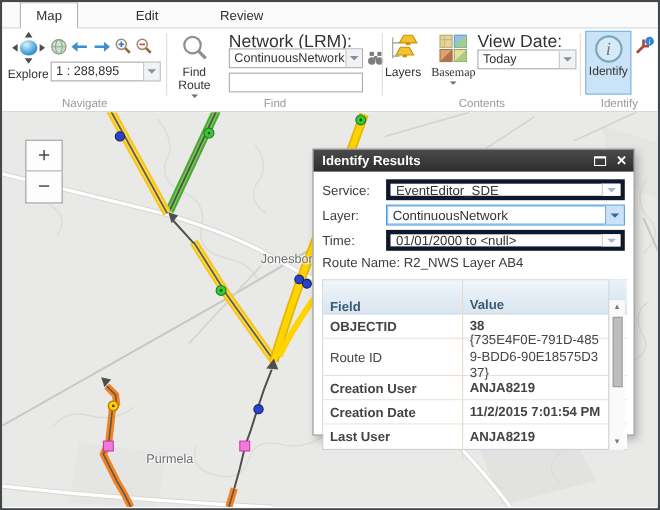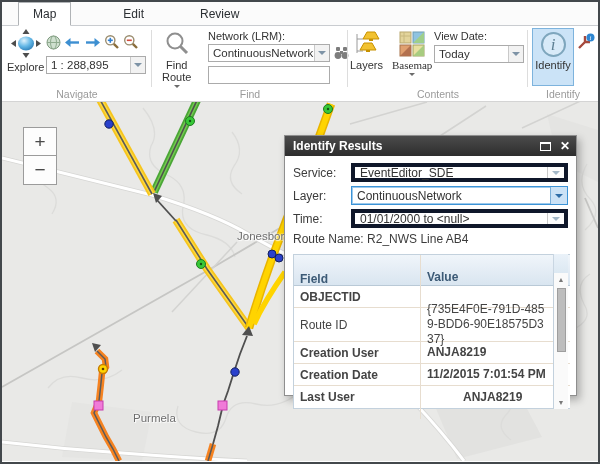--- a/index.html
+++ b/index.html
@@ -22,21 +22,21 @@
   .bigbtn { position:absolute; display:flex; flex-direction:column; align-items:center; font-size:11px; color:#333; }
   .navicons { position:absolute; left:44px; top:8px; display:flex; gap:3px; align-items:center; }
   .navicons > span { display:inline-flex; }
 
   .combo { display:flex; height:18px; border:1px solid #ababab; background:#fff; font-size:11.5px; color:#333; align-items:center; }
   .combo .val { flex:1; padding:0 4px; white-space:nowrap; overflow:hidden; }
   .combo .arrowbtn { width:15px; align-self:stretch; border-left:1px solid #c9c9c9; background:#f2f2f2; display:flex; align-items:center; justify-content:center; }
   .tri-down { width:0; height:0; border-left:4px solid transparent; border-right:4px solid transparent; border-top:4px solid #7e93a6; }
   .tri-down.small { border-left-width:3px; border-right-width:3px; border-top-width:3.5px; border-top-color:#6b6b6b; }
 
-  .rlabel { font-size:11px; color:#333; }
+  .rlabel { font-size:16px; color:#333; }
   .textinput { height:18px; border:1px solid #ababab; background:#fff; font-size:11.5px; padding:0 4px; }
 
   .identify-btn { position:absolute; left:4px; top:2px; width:42px; height:58px; background:#cbe3f7; border:1px solid #7db3dd; display:flex; flex-direction:column; align-items:center; padding-top:3px; font-size:11px; color:#333; }
   .icircle { width:25px; height:25px; border-radius:50%; background:#d8eaf8; border:2px solid #7ea6bd; color:#5d7f93; font-family:"Liberation Serif", serif; font-size:17px; font-style:italic; display:flex; align-items:center; justify-content:center; margin-bottom:2px; }
 
   
   .map { position:relative; width:596px; height:359px; background:#e9e9e7; overflow:hidden; }
   .map svg.base { position:absolute; left:0; top:0; }
   .map-label { position:absolute; font-size:11.5px; color:#6c6c6c; text-shadow:0 0 2px #fff, 0 0 2px #fff, 1px 1px 1px #fff; }
   .zoomctl { position:absolute; left:21px; top:25px; width:34px; }
@@ -63,21 +63,21 @@
 
   .ptable { margin-top:4px; width:277px; border:1px solid #c3d1dd; border-right:none; font-size:12px; color:#444; }
   .trow { display:flex; }
   .thead { background:linear-gradient(#f0f5fa,#d9e5f0); font-weight:bold; color:#3c5a76; border-bottom:1px solid #b9c9d6; }
   .thead .tc { height:19px; line-height:19px; }
   .tc { padding:15px 6px; overflow:hidden; }
   .tc.c1 { width:127px; flex:none; border-right:1px solid #e7ddcf; }
   .tc.c2 { width:135px; flex:none; word-break:break-all; line-height:15px; }
   .drow { border-bottom:1px solid #e7ddcf; align-items:center; background:#fff; }
   .drow .tc { display:flex; align-items:center; }
-  .drow.h22 { height:22px;font-weight:bold; } .drow.h34 { height:34px; } .drow:last-child { border-bottom:none;gap:36px; }
+  .drow.h22 { height:22px;font-weight:bold; } .drow.h34 { height:34px; } .drow:last-child { border-bottom:none; }
   .vscroll { position:absolute; right:0; top:19px; bottom:0; width:15px; border-left:1px solid #c3d1dd; background:#fafafa; display:flex; flex-direction:column; align-items:center; }
   .sarrow { font-size:7px; color:#7a7a7a; height:13px; line-height:13px; cursor:pointer; }
   .sthumb { width:9px; height:64px; background:#bdbdbd; border:1px solid #9e9e9e; margin-top:2px; cursor:pointer; }
   .sspacer { flex:1; }
   .tablewrap { position:relative; }
   .theadext { position:absolute; right:0; top:0; width:15px; height:19px; background:linear-gradient(#eaf2f9,#dce8f2); border-left:1px solid #c9d6e2; }
 </style>
 </head>
 <body>
 
@@ -378,31 +378,32 @@
           <span class="flabel">Time:</span>
           <div class="pcombo">
             <span class="val">01/01/2000 to &lt;null&gt;</span>
             <span class="arrowbtn">
                 <span class="tri-down"></span>
               </span>
           </div>
         </div>
         <div class="routename">
           <span>Route Name:</span>
-          <span>R2_NWS Line AB4</span>
+          <span>R2_NWS Layer AB4</span>
         </div>
 
         <div class="tablewrap">
           <div class="ptable">
             <div class="trow thead">
               <div class="tc c1">Field</div>
               <div class="tc c2">Value</div>
             </div>
             <div class="trow drow h22">
               <div class="tc c1">OBJECTID</div>
+              <div class="tc c2">38</div>
             </div>
             <div class="trow drow h34">
               <div class="tc c1">Route ID</div>
               <div class="tc c2">{735E4F0E-791D-4859-BDD6-90E18575D337}</div>
             </div>
             <div class="trow drow h22">
               <div class="tc c1">Creation User</div>
               <div class="tc c2">ANJA8219</div>
             </div>
             <div class="trow drow h22">

